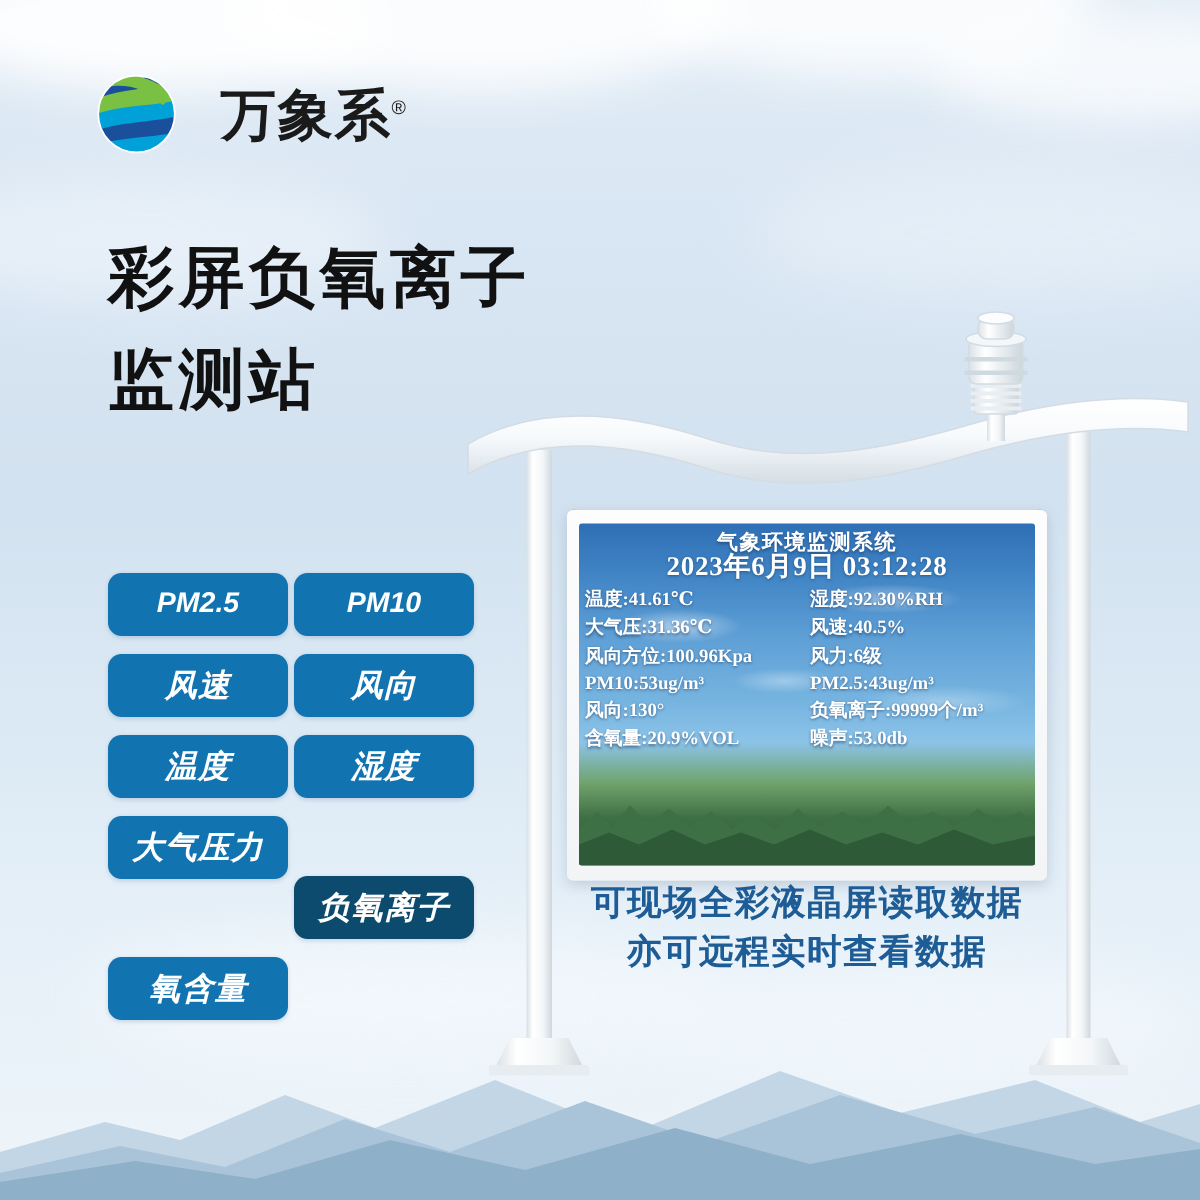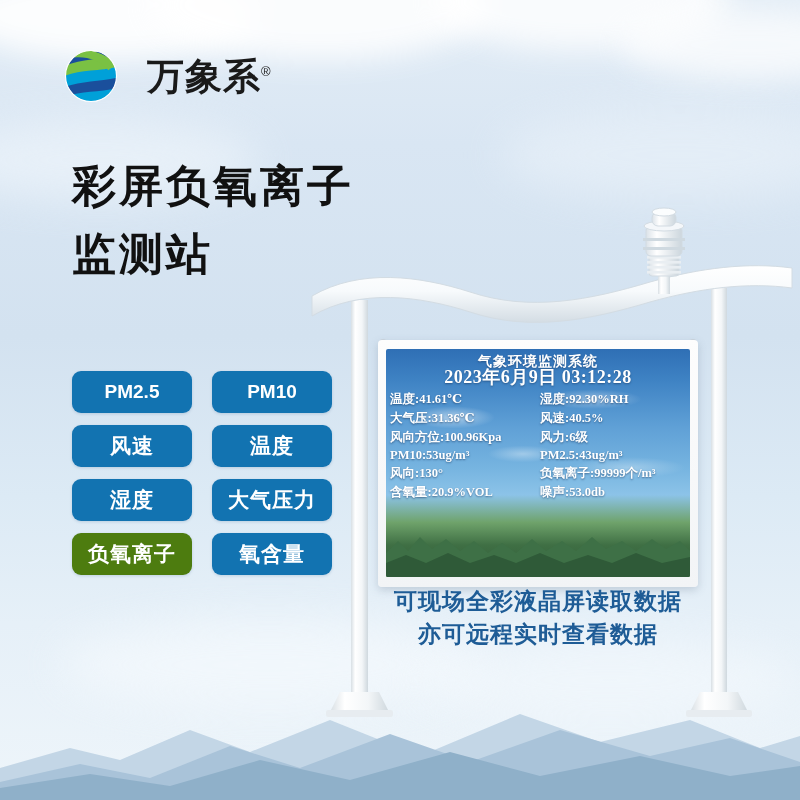--- a/index.html
+++ b/index.html
@@ -33,22 +33,22 @@
   .reg{font-size:13px;vertical-align:super;font-weight:normal;}
 
   
   .headline{
     position:absolute;left:72px;top:152px;
     font-size:44px;font-weight:bold;color:#111;letter-spacing:3px;line-height:1.55;
   }
 
   
   .tags{
-    position:absolute;left:72px;top:371px;
-    display:grid;grid-template-columns:120px 120px;gap:12px 20px;
+    position:absolute;left:72px;top:382px;
+    display:grid;grid-template-columns:120px 120px;gap:12px 4px;font-style:italic;
   }
   .tag{
     height:42px;border-radius:9px;background:#1273b1;
     display:flex;align-items:center;justify-content:center;
     color:#fff;font-size:21px;font-weight:bold;letter-spacing:1px;
     box-shadow:0 1px 3px rgba(30,80,130,.18);
   }
   .tag.lat{font-size:19px;letter-spacing:0;}
 
   
@@ -228,24 +228,25 @@
 
   <div class="headline">
     <div>彩屏负氧离子</div>
     <div>监测站</div>
   </div>
 
   <div class="tags" id="tag-grid">
       <div class="tag lat" style="background: rgb(18, 115, 177);">PM2.5</div>
       <div class="tag lat" style="background: rgb(18, 115, 177);">PM10</div>
       <div class="tag" style="background: rgb(18, 115, 177);">风速</div>
+      <div class="tag" style="background: rgb(18, 115, 177);">风向</div>
       <div class="tag" style="background: rgb(18, 115, 177);">温度</div>
       <div class="tag" style="background: rgb(18, 115, 177);">湿度</div>
       <div class="tag" style="background: rgb(18, 115, 177);">大气压力</div>
-      <div class="tag" style="background: #4d7c0f;">负氧离子</div>
+      <div class="tag" style="background: #0c4a6e; margin-top: 40px;">负氧离子</div>
       <div class="tag" style="background: rgb(18, 115, 177);">氧含量</div>
     </div>
 
   <div class="bezel">
     <div class="screen">
       <div class="scr-clouds"></div>
       <div class="scr-trees">
         <svg viewBox="0 0 304 44" preserveAspectRatio="none" width="100%" height="44">
           <path d="M0,20 L12,8 L22,18 L34,4 L46,16 L60,6 L74,18 L88,8 L102,20 L116,10 L130,20 L146,6 L160,18 L176,8 L190,18 L206,4 L220,16 L236,8 L250,18 L266,6 L280,16 L294,8 L304,18 L304,44 L0,44 Z" fill="#3e7046"></path>
           <path d="M0,30 L20,22 L40,30 L62,20 L84,30 L108,22 L130,30 L154,20 L178,30 L202,22 L226,30 L250,20 L276,30 L304,24 L304,44 L0,44 Z" fill="#2f5a38"></path>

